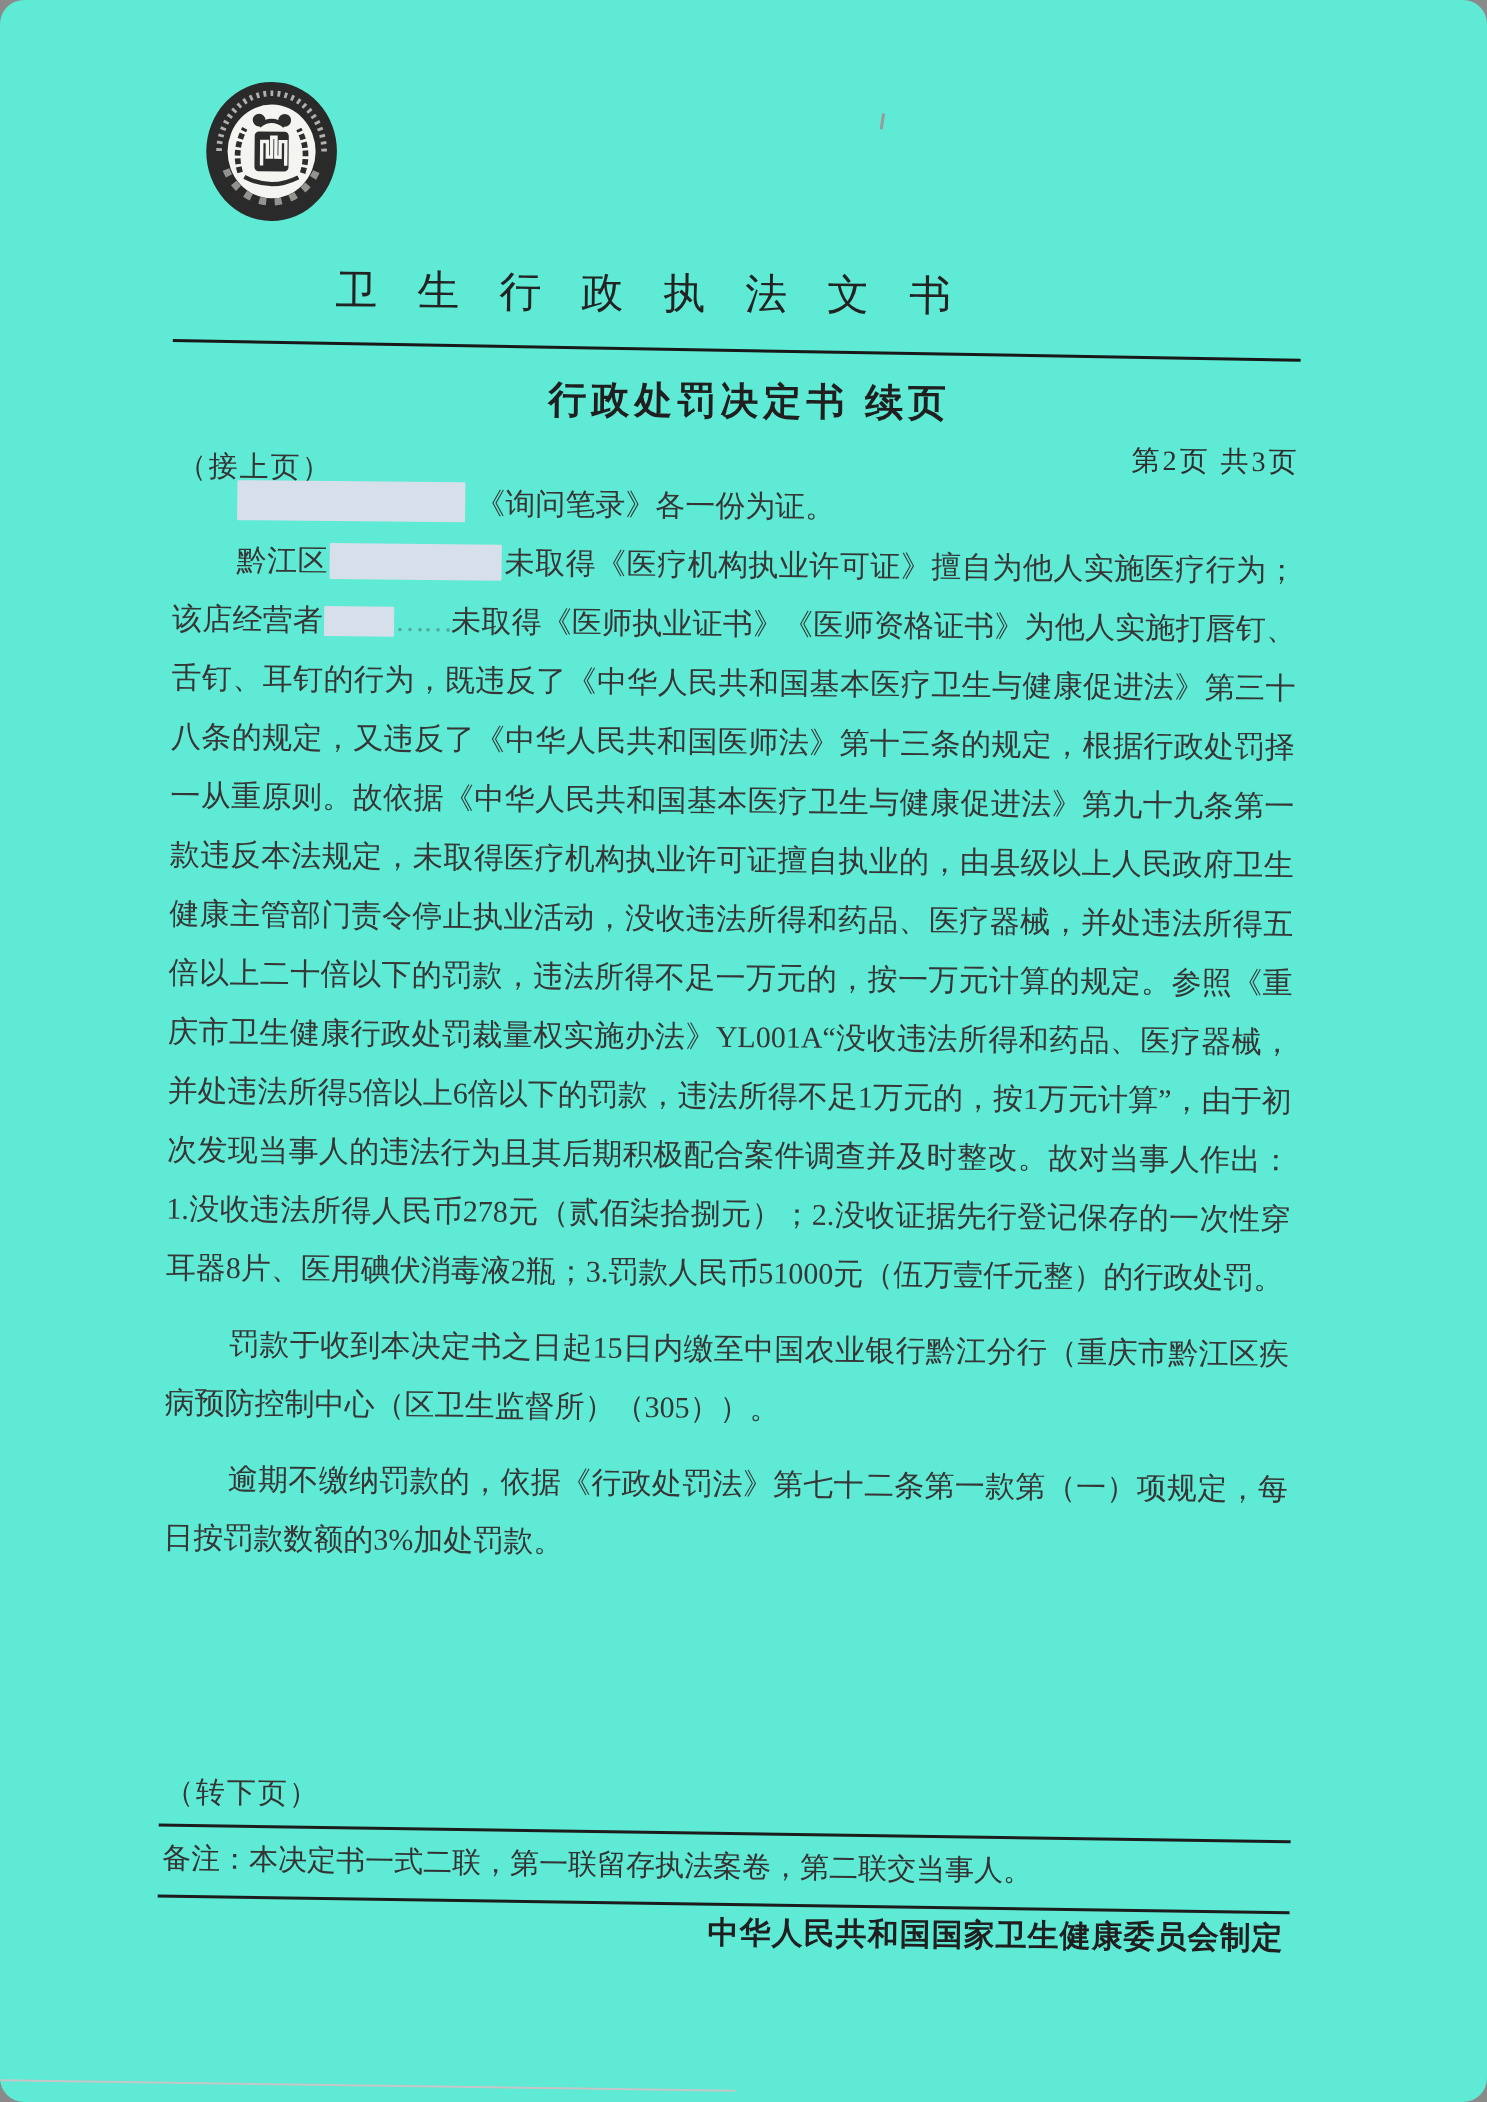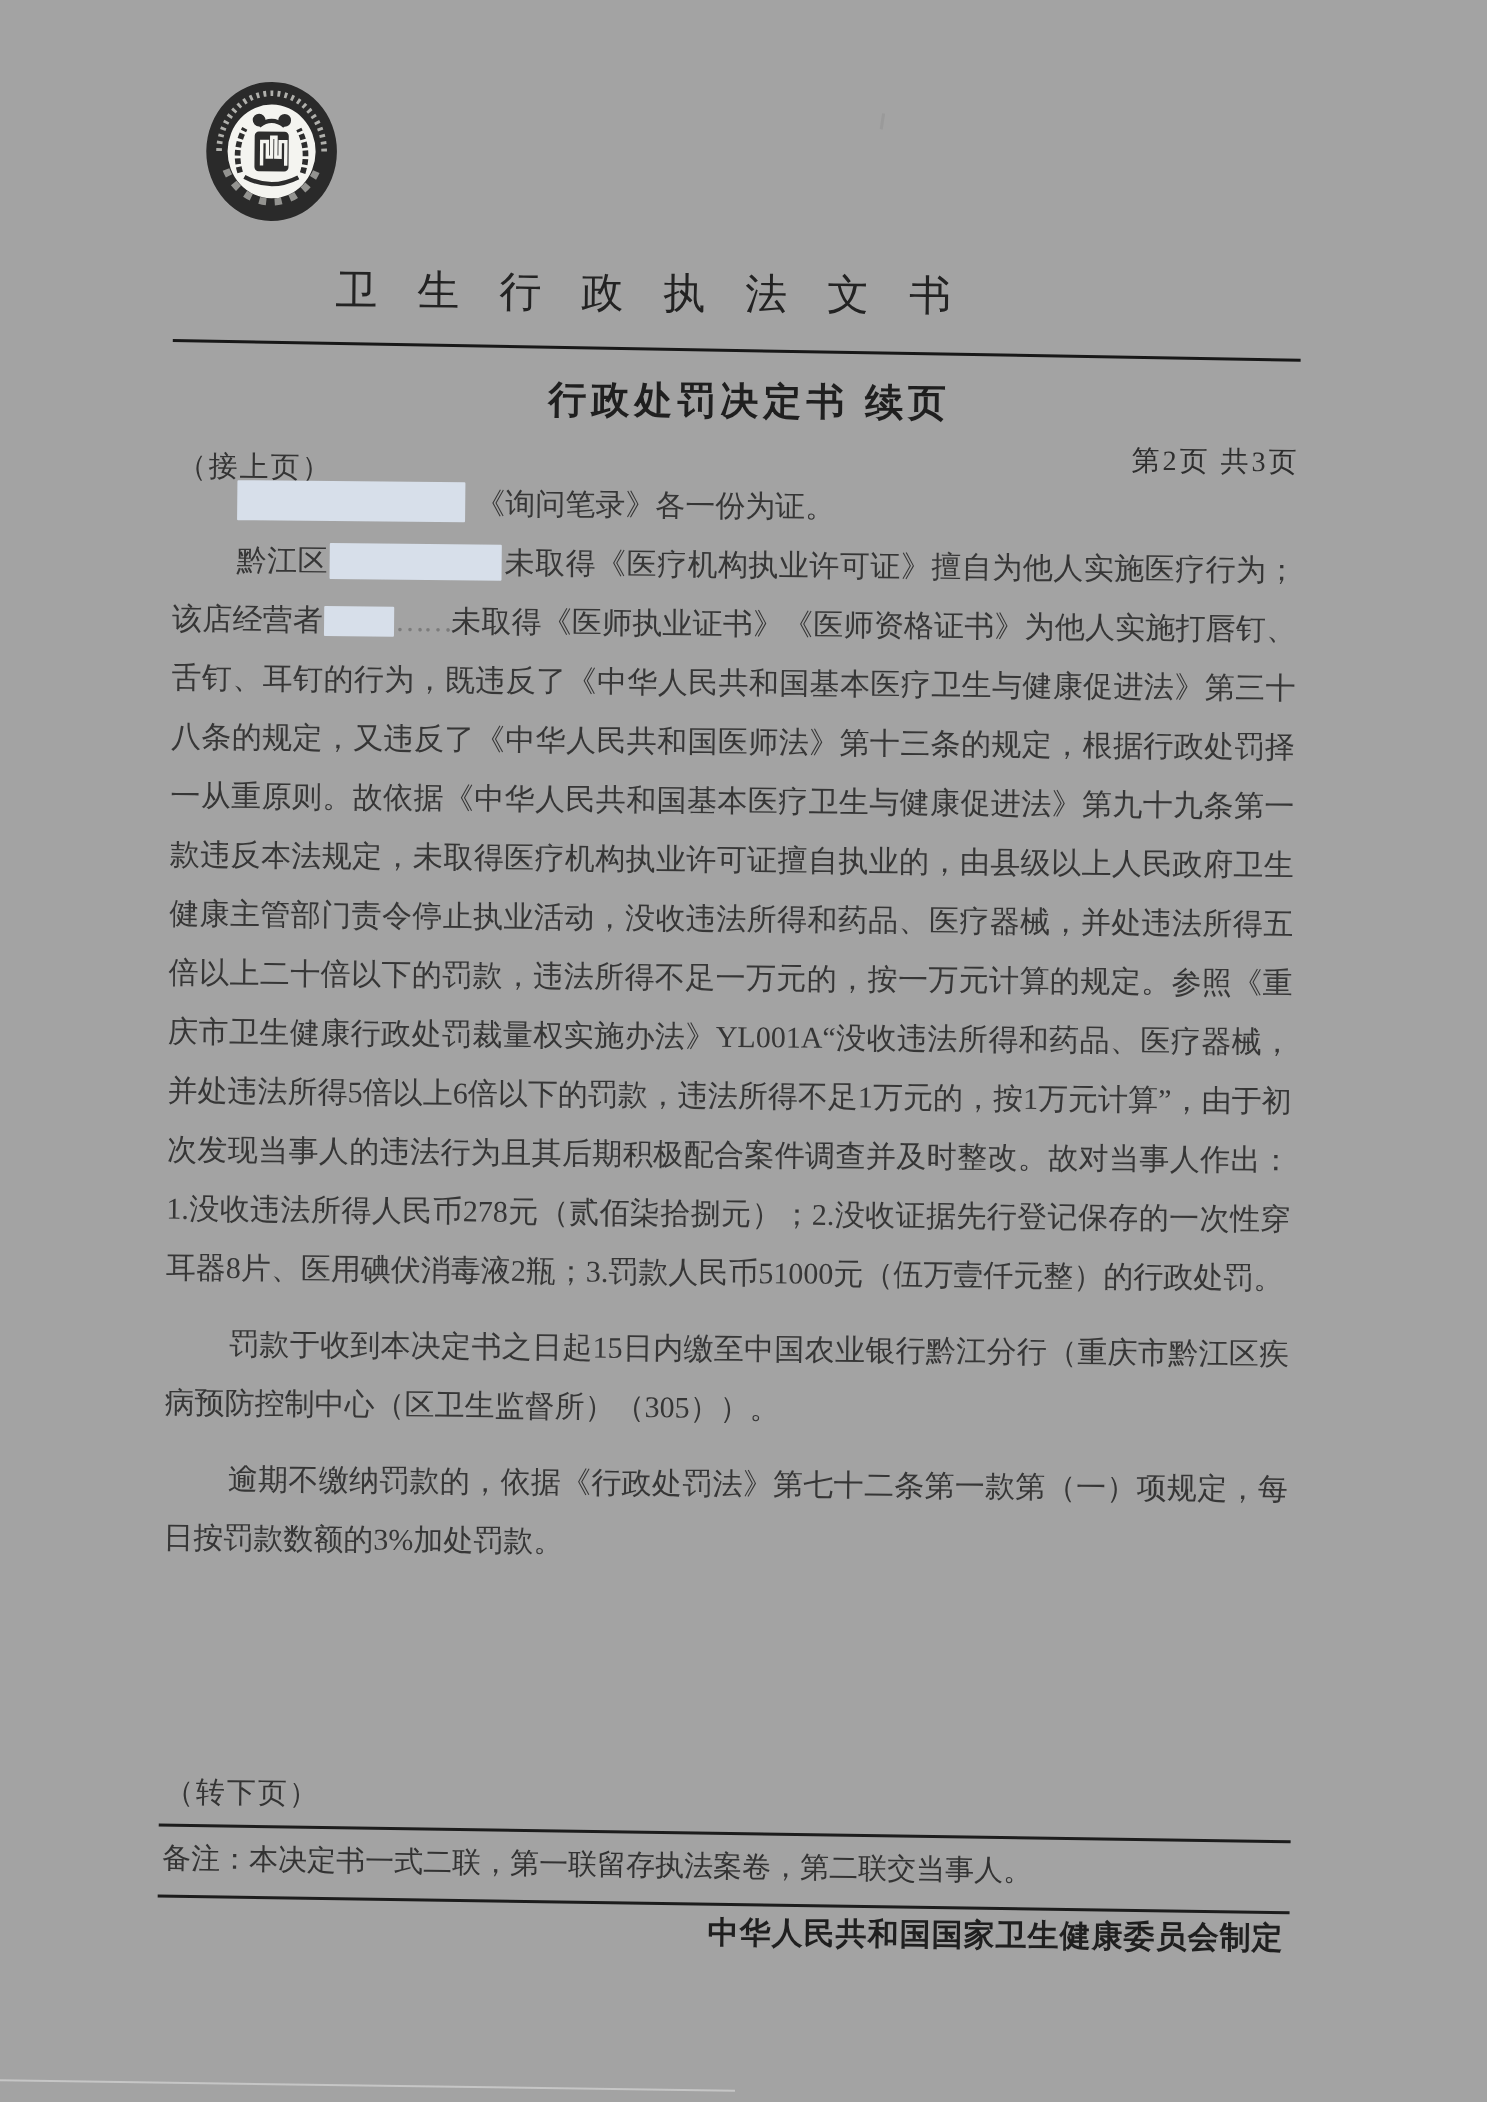--- a/index.html
+++ b/index.html
@@ -1,17 +1,17 @@
 <!DOCTYPE html>
 <html><head>
 <meta charset="utf-8">
 <style>
   html,body{margin:0;padding:0;background:#8a8a8a;}
-  .page{width:1487px;height:2102px;background:#a3a3a3;position:relative;overflow:hidden;
-        font-family:"Liberation Serif","DejaVu Serif",serif;color:#343434;}
+  .page{width:1487px;height:2102px;background:#5eead4;position:relative;overflow:hidden;
+        font-family:"Liberation Serif","DejaVu Serif",serif;color:#343434;border-radius:24px;}
   .sheet{position:absolute;inset:0;transform:rotate(0.55deg);transform-origin:740px 1050px;}
 
   .emblem{position:absolute;left:192px;top:80px;width:142px;height:152px;}
 
   .series-title{position:absolute;left:328px;top:266px;font-size:42px;letter-spacing:40px;
         color:#232323;white-space:nowrap;font-weight:400;}
   .rule-top{position:absolute;left:166px;top:349px;width:1128px;height:3px;background:#181818;
         transform:rotate(0.45deg);}
   .doc-subtitle{position:absolute;left:0;width:100%;top:376px;text-align:center;font-size:38px;
         font-weight:bold;letter-spacing:5px;color:#1f1f1f;

